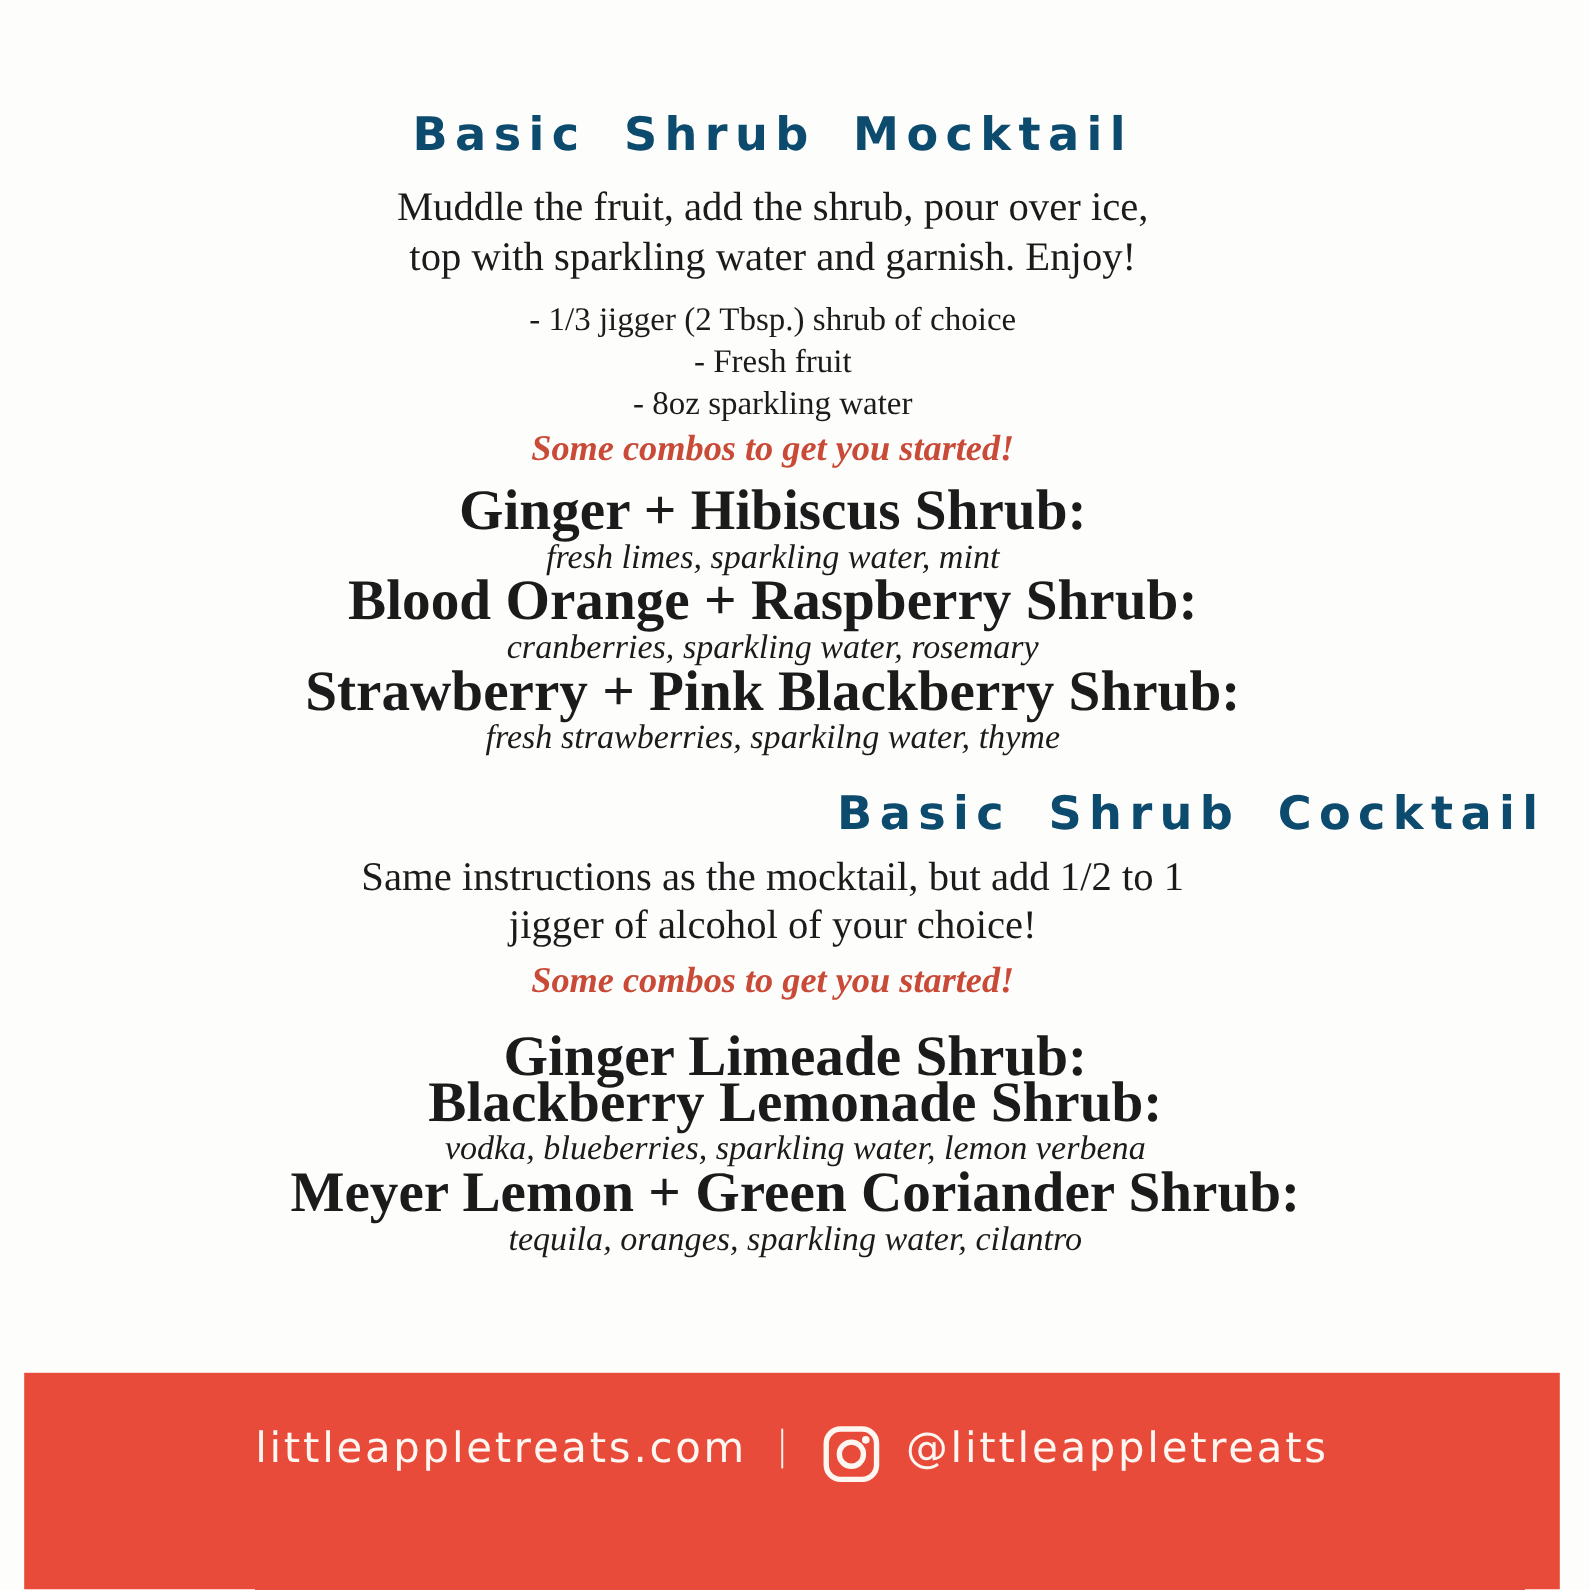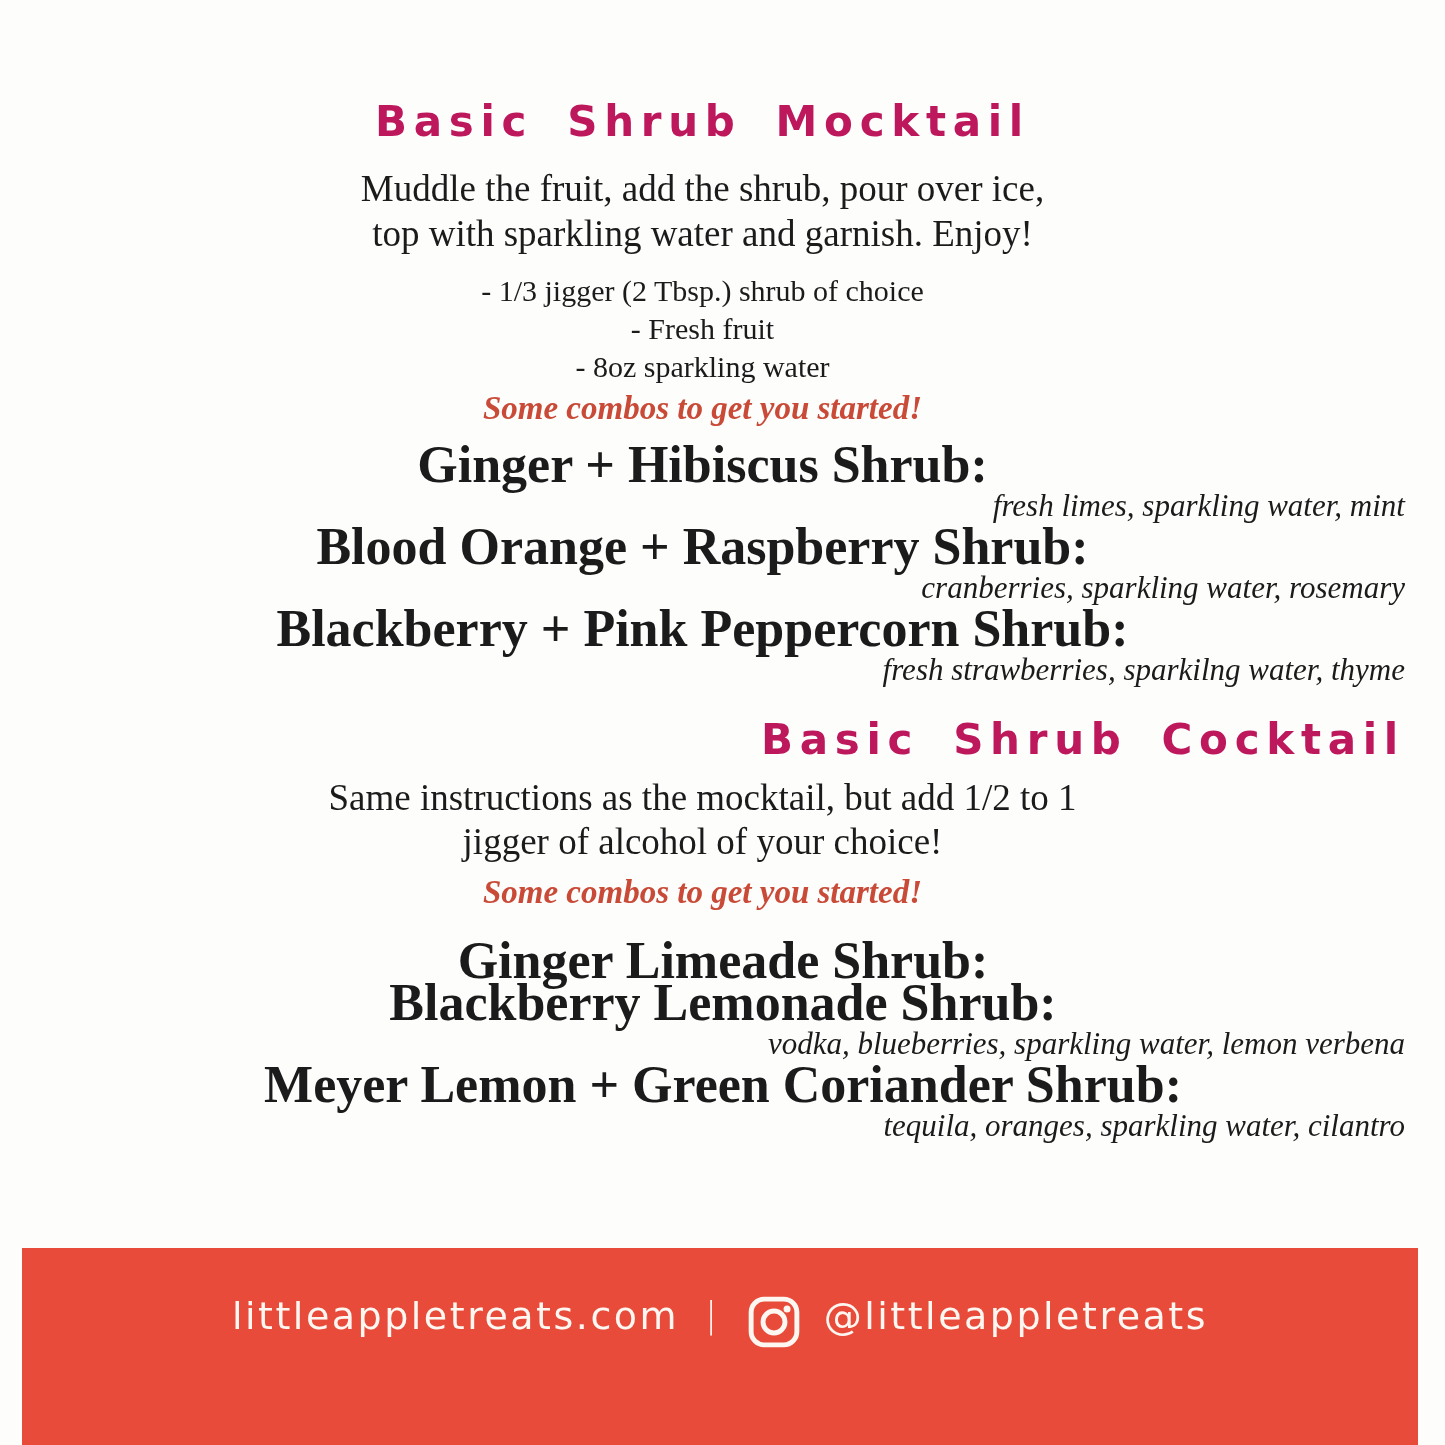--- a/index.html
+++ b/index.html
@@ -24,21 +24,21 @@
     text-align: center;
     color: #1b1b1b;
   }
   .section-title {
     font-family: "DejaVu Sans", sans-serif;
     font-weight: 700;
     font-size: 42px;
     line-height: 44px;
     letter-spacing: 0.16em;
     word-spacing: 0.3em;
-    color: #be185d;
+    color: #0c4a6e;
     margin: 0;
   }
   .instructions {
     font-family: "Liberation Serif", serif;
     font-size: 37px;
     line-height: 45px;
     margin-top: 22px;
   }
   .instructions div { white-space: nowrap; }
   .ingredients {
@@ -63,21 +63,20 @@
     font-family: "Liberation Serif", serif;
     font-weight: 700;
     font-size: 52px;
     line-height: 42px;
   }
   .combo-detail {
     font-family: "Liberation Serif", serif;
     font-style: italic;
     font-size: 31px;
     line-height: 40px;
-    text-align: right;
   }
   .section-title.cocktail { margin-top: 28px; text-align: right; }
   .instructions.cocktail { margin-top: 14px; line-height: 44px; }
   .combos-intro.cocktail { margin-top: 8px; }
   .combos.cocktail { margin-top: 28px; padding-left: 41px; }
 
   .banner {
     position: absolute;
     left: 22px;
     right: 27px;
@@ -130,21 +129,21 @@
     <div class="combos">
       <div class="combo">
         <div class="combo-name">Ginger + Hibiscus Shrub:</div>
         <div class="combo-detail">fresh limes, sparkling water, mint</div>
       </div>
       <div class="combo">
         <div class="combo-name">Blood Orange + Raspberry Shrub:</div>
         <div class="combo-detail">cranberries, sparkling water, rosemary</div>
       </div>
       <div class="combo">
-        <div class="combo-name">Blackberry + Pink Peppercorn Shrub:</div>
+        <div class="combo-name">Strawberry + Pink Blackberry Shrub:</div>
         <div class="combo-detail">fresh strawberries, sparkilng water, thyme</div>
       </div>
     </div>
 
     <h1 class="section-title cocktail">Basic Shrub Cocktail</h1>
 
     <div class="instructions cocktail">
       <div>Same instructions as the mocktail, but add 1/2 to 1</div>
       <div>jigger of alcohol of your choice!</div>
     </div>

